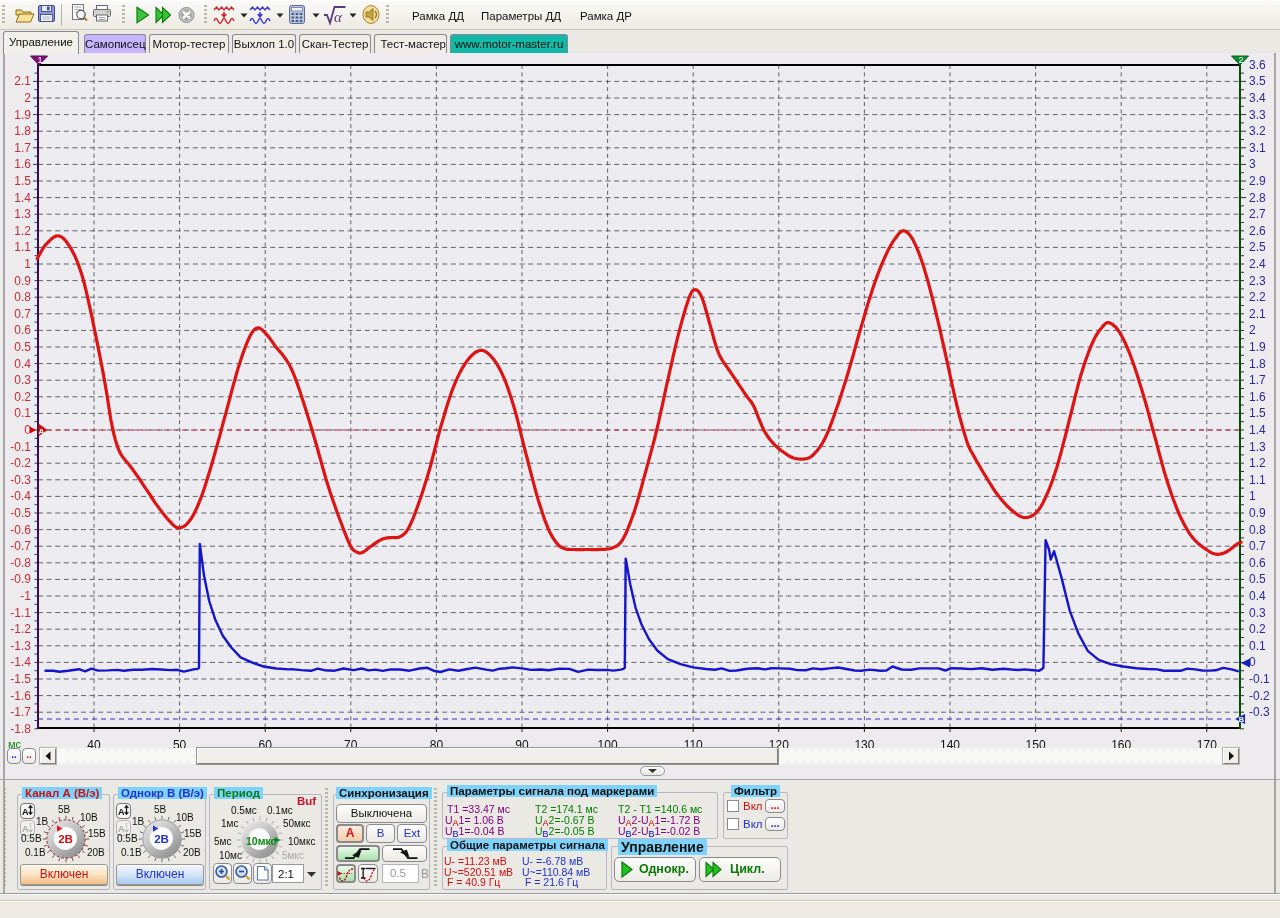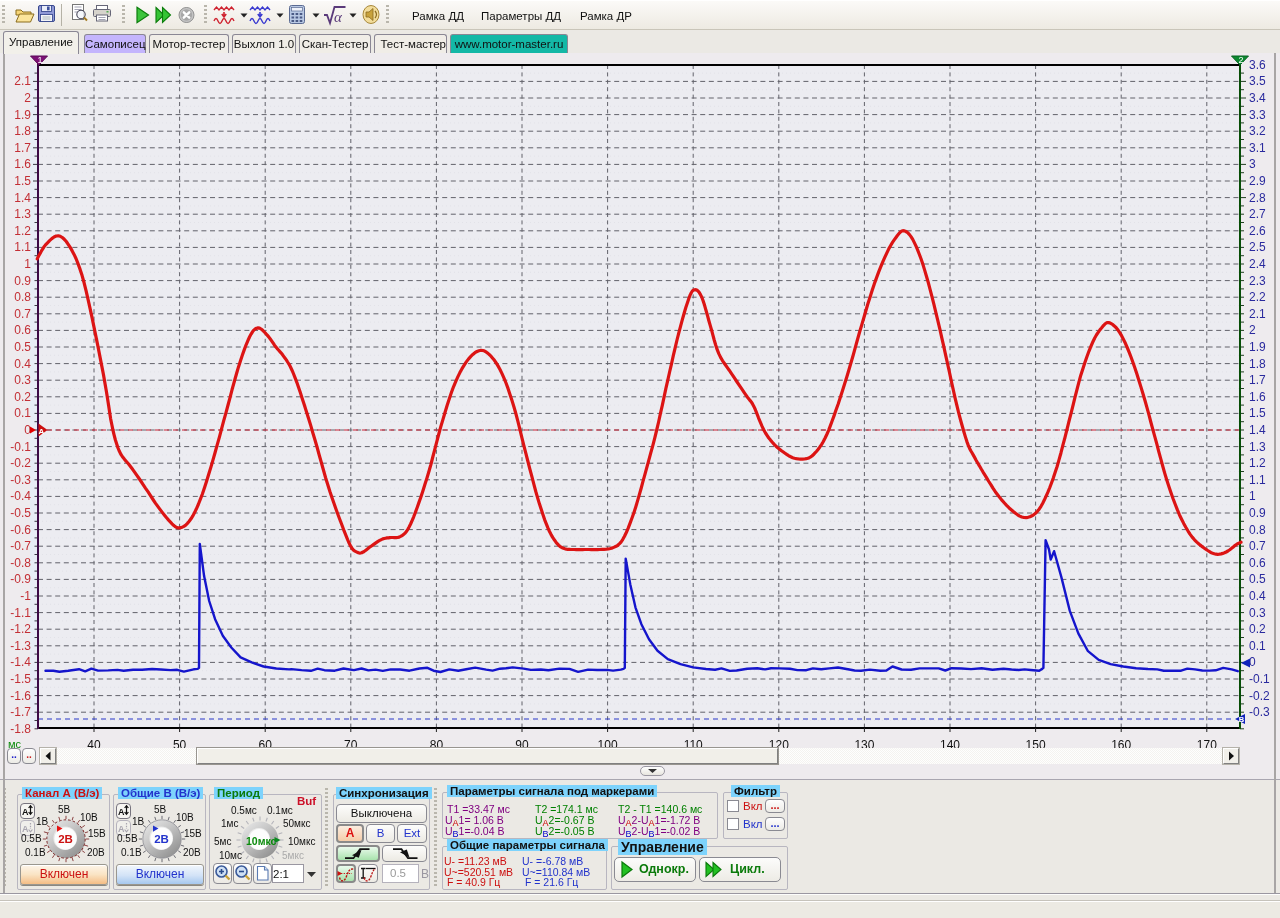--- a/index.html
+++ b/index.html
@@ -326,21 +326,21 @@
 <div class="abs knlab" style="left:58px;top:804px">5В</div>
 <div class="abs knlab" style="left:80px;top:812px">10В</div>
 <div class="abs knlab" style="left:88px;top:828px">15В</div>
 <div class="abs knlab" style="left:87px;top:847px">20В</div>
 <div class="abs knlab" style="left:25px;top:847px">0.1В</div>
 <div class="abs knlab" style="left:21px;top:833px">0.5В</div>
 <div class="abs knlab" style="left:36px;top:816px">1В</div>
 <div class="abs" style="left:20px;top:864px;width:88px;height:21px;background:linear-gradient(#fdf5ea 0%,#fae4c4 50%,#f4bd85 100%);border:1px solid #9a978f;border-radius:3px;box-shadow:inset 0 1px 0 #fff,0 1px 0 #8a8780;text-align:center;line-height:19px;font-size:12px;color:#cc1111">Включен</div>
 
 <div class="gbox" style="left:113px;top:794px;width:93px;height:96px"></div>
-<div class="gtitle" style="left:118px;top:787px;font-size:11.5px;color:#2233cc">Общие В (В/э)</div>
+<div class="gtitle" style="left:118px;top:787px;font-size:11.5px;color:#2233cc">Однокр В (В/э)</div>
 <div class="abs" style="left:116px;top:803px;width:15px;height:16px;background:#f6f5f1;border:1px solid #77747e;border-radius:4px"></div>
 <svg class="abs" style="left:116px;top:803px" width="15" height="16">
     <text x="2" y="11.5" font-size="9" font-weight="bold" fill="#111">A</text>
     <path d="M10.5 3 v8 M8.6 5 l1.9-2.4 1.9 2.4 M8.6 9 l1.9 2.4 1.9-2.4" stroke="#111" stroke-width="1.2" fill="none"></path>
   </svg>
 <div class="abs" style="left:116px;top:820px;width:15px;height:16px;background:#f0efeb;border:1px solid #b5b2bc;border-radius:4px"></div>
 <svg class="abs" style="left:116px;top:820px" width="15" height="16">
     <text x="2" y="11.5" font-size="9" font-weight="bold" fill="#a9a6b0">A</text>
     <path d="M10.5 3 v6" stroke="#a9a6b0" stroke-width="1.2" stroke-dasharray="1.5,1.2" fill="none"></path>
     <path d="M8.6 9.5 l1.9 2.4 1.9-2.4" stroke="#a9a6b0" stroke-width="1.2" fill="none"></path>
@@ -434,21 +434,21 @@
 <svg class="abs" style="left:233px;top:863px" width="19" height="21">
     <circle cx="8.5" cy="8.5" r="5.5" fill="#cfe0f4" stroke="#3a5a9a" stroke-width="1.6"></circle>
     <path d="M6 8.5 h5" stroke="#2a4a8a" stroke-width="1.6"></path>
     <path d="M12.5 12.5 l4 4" stroke="#caa23a" stroke-width="2.4"></path>
   </svg>
 <div class="abs" style="left:253px;top:863px;width:19px;height:21px;background:linear-gradient(#fefefe,#ebe9e4);border:1px solid #8a8a92;border-radius:4px"></div>
 <svg class="abs" style="left:253px;top:863px" width="19" height="21">
     <path d="M4.5 3.5 h7 l3.5 3.5 v10 h-10.5 z" fill="#fff" stroke="#5a7ab2" stroke-width="1.1"></path>
     <path d="M11.5 3.5 v3.5 h3.5" fill="#d8e4f4" stroke="#5a7ab2" stroke-width="1.1"></path>
   </svg>
-<div class="abs" style="left:272px;top:864px;width:32px;height:19px;background:#fff;border:1px solid #9a97a1;font-size:11.5px;line-height:18px;color:#111">2:1</div>
+<div class="abs" style="left:272px;top:864px;width:32px;height:19px;background:#fff;border:1px solid #9a97a1;font-size:11.5px;line-height:18px;padding-left:5px;color:#111">2:1</div>
 <svg class="abs" style="left:304px;top:864px" width="14" height="19">
     <path d="M3 8 h9 l-4.5 5 Z" fill="#333"></path>
   </svg>
 
 <div class="gbox" style="left:333px;top:794px;width:97px;height:96px"></div>
 <div class="gtitle" style="left:336px;top:787px;font-size:11.5px;color:#111">Синхронизация</div>
 <div class="abs" style="left:336px;top:804px;width:91px;height:19px;background:linear-gradient(#fdfdfc,#eceae3);border:1px solid #8a8a92;border-radius:4px;text-align:center;line-height:17px;font-size:11.5px">Выключена</div>
 <div class="abs" style="left:336px;top:824px;width:28px;height:19px;background:linear-gradient(#fbecdf,#f4cda9);border:2px solid #8a8a8a;border-radius:4px;text-align:center;line-height:14px;font-size:12px;color:#dd1111;font-weight:bold">А</div>
 <div class="abs" style="left:366px;top:824px;width:29px;height:19px;background:linear-gradient(#fdfdfc,#eceae3);border:1px solid #8a8a92;border-radius:4px;text-align:center;line-height:16px;font-size:11.5px;color:#2233cc">B</div>
 <div class="abs" style="left:397px;top:824px;width:30px;height:19px;background:linear-gradient(#fdfdfc,#eceae3);border:1px solid #8a8a92;border-radius:4px;text-align:center;line-height:16px;font-size:11.5px;color:#2233cc">Ext</div>

